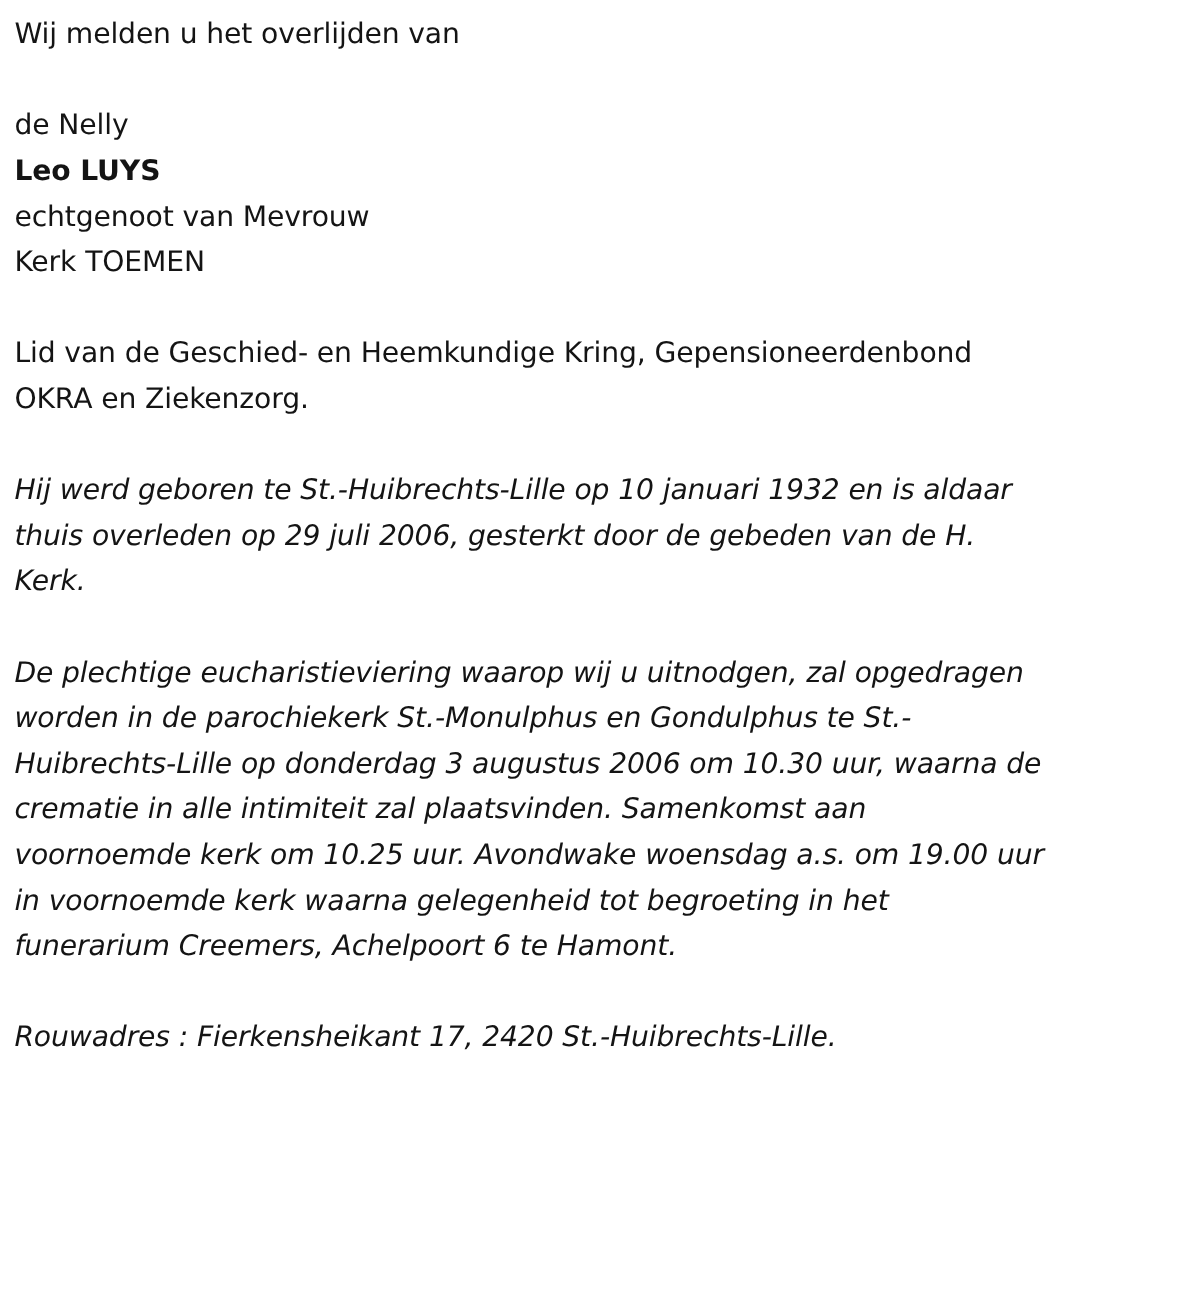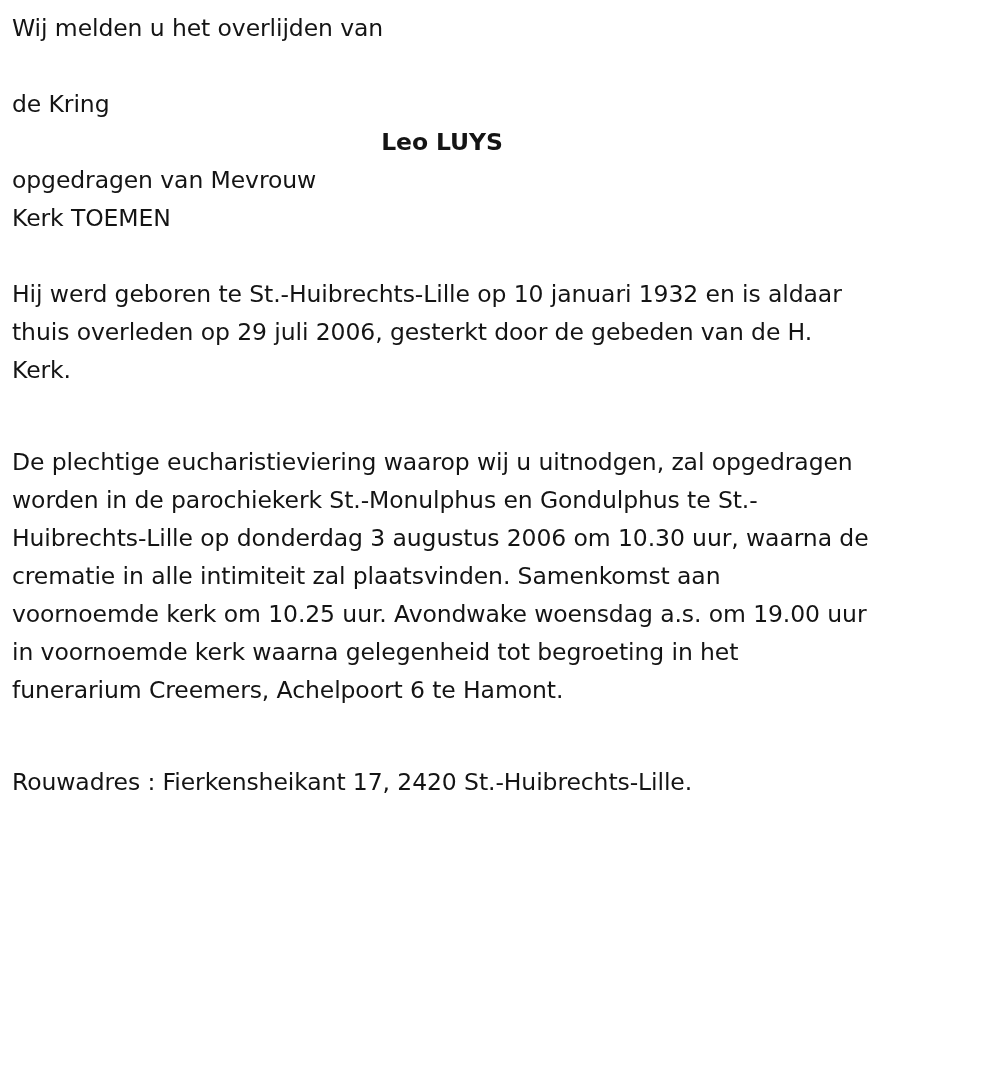--- a/index.html
+++ b/index.html
@@ -22,57 +22,58 @@
   }
   .para {
     font-size: 23.5px;
     line-height: 38px;
     font-weight: 400;
     margin: 0;
     letter-spacing: -0.1px;
     white-space: pre-wrap;
   }
   .para + .para {
-    margin-top: 54px;
+    margin-top: 38px;
+    font-style: italic;
   }
   .block-lines {
     margin: 0;
   }
   .line {
     font-size: 23.5px;
     line-height: 38px;
     margin: 0;
     letter-spacing: -0.1px;
   }
   .line.strong {
     font-weight: 700;
-    text-align: center;
   }
   .spacer {
     height: 38px;
   }
 </style>
 </head>
 <body>
 
 <div class="notice">
 
   <p class="para">Wij melden u het overlijden van</p>
 
   <div class="spacer"></div>
 
   <div class="block-lines">
-    <div class="line">de Kring</div>
+    <div class="line">de Nelly</div>
     <div class="line strong">Leo LUYS</div>
-    <div class="line">opgedragen van Mevrouw</div>
+    <div class="line">echtgenoot van Mevrouw</div>
     <div class="line">Kerk TOEMEN</div>
   </div>
 
   <div class="spacer"></div>
 
+  <p class="para" style="margin-top:0">Lid van de Geschied- en Heemkundige Kring, Gepensioneerdenbond OKRA en Ziekenzorg.</p>
 
   <p class="para">Hij werd geboren te St.-Huibrechts-Lille op 10 januari 1932 en is aldaar thuis overleden op 29 juli 2006, gesterkt door de gebeden van de H. Kerk.</p>
 
   <p class="para">De plechtige eucharistieviering waarop wij u uitnodgen, zal opgedragen worden in de parochiekerk St.-Monulphus en Gondulphus te St.-Huibrechts-Lille op donderdag 3 augustus 2006 om 10.30 uur, waarna de crematie in alle intimiteit zal plaatsvinden. Samenkomst aan voornoemde kerk om 10.25 uur. Avondwake woensdag a.s. om 19.00 uur in voornoemde kerk waarna gelegenheid tot begroeting in het funerarium Creemers, Achelpoort 6 te Hamont.</p>
 
   <p class="para">Rouwadres : Fierkensheikant 17, 2420 St.-Huibrechts-Lille.</p>
 
 
 </div>
 

